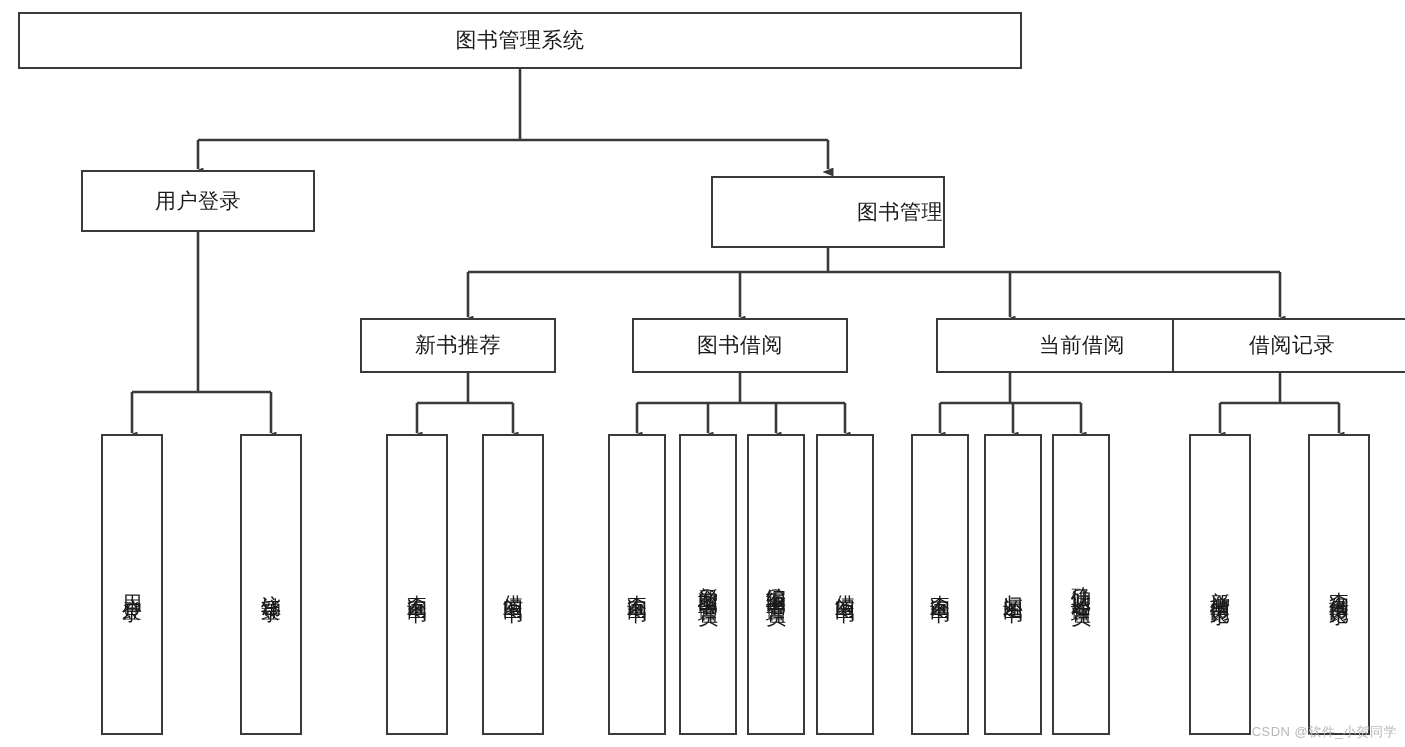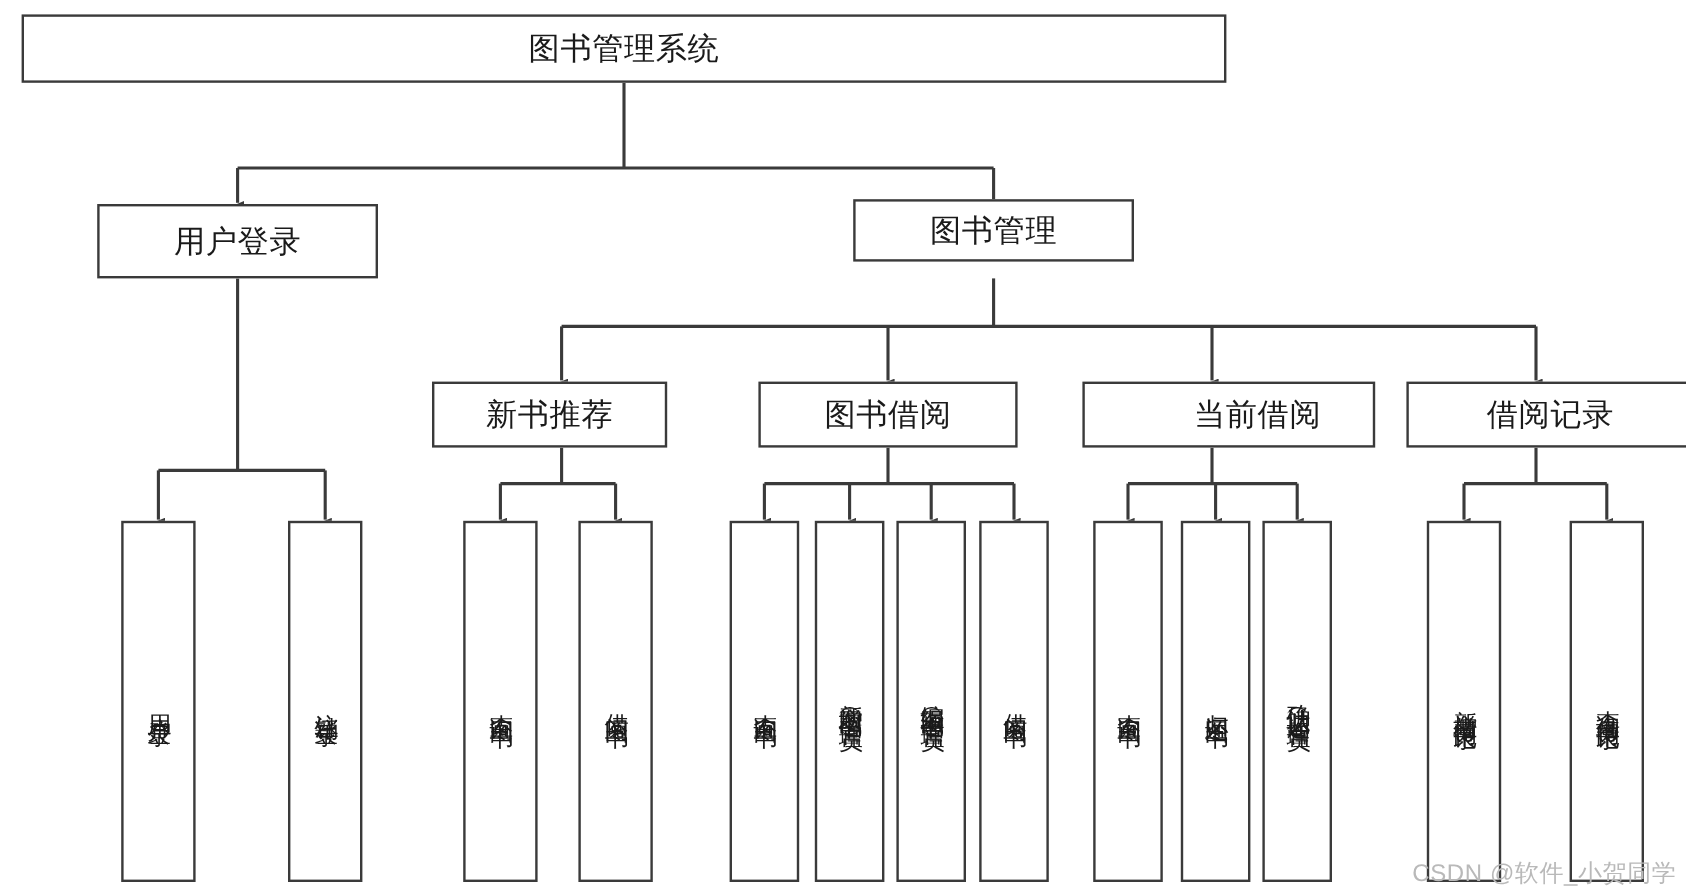--- a/index.html
+++ b/index.html
@@ -30,38 +30,38 @@
     position: absolute;
     box-sizing: border-box;
     background: #ffffff;
     border: 2px solid #3a3a3a;
     display: flex;
     align-items: center;
     justify-content: center;
     color: #1a1a1a;
   }
   .node-label {
-    font-size: 26px;
+    font-size: 21px;
     line-height: 1.25;
     letter-spacing: 0.5px;
     white-space: nowrap;
     text-align: center;
     user-select: none;
   }
   .node.vertical .node-label {
     writing-mode: vertical-rl;
     text-orientation: upright;
     letter-spacing: 3px;
     font-size: 20px;
   }
   #watermark {
     position: absolute;
     right: 8px;
     bottom: 6px;
-    font-size: 20px;
+    font-size: 13px;
     color: #b9b9b9;
     letter-spacing: 0.5px;
     user-select: none;
     white-space: nowrap;
   }
 </style>
 </head>
 <body>
 
 <div id="diagram-root">
@@ -115,21 +115,21 @@
       </div>
       <div class="node" style="left: 81px; top: 170px; width: 234px; height: 62px;">
         <span class="node-label">用户登录</span>
       </div>
       <div class="node vertical" style="left: 101px; top: 434px; width: 62px; height: 301px;">
         <span class="node-label">用户登录</span>
       </div>
       <div class="node vertical" style="left: 240px; top: 434px; width: 62px; height: 301px;">
         <span class="node-label">注销登录</span>
       </div>
-      <div class="node" style="left: 711px; top: 166px; width: 234px; height: 52px;">
+      <div class="node" style="left: 711px; top: 176px; width: 234px; height: 72px; justify-content: flex-end;">
         <span class="node-label">图书管理</span>
       </div>
       <div class="node" style="left: 360px; top: 318px; width: 196px; height: 55px;">
         <span class="node-label">新书推荐</span>
       </div>
       <div class="node vertical" style="left: 386px; top: 434px; width: 62px; height: 301px;">
         <span class="node-label">查询图书</span>
       </div>
       <div class="node vertical" style="left: 482px; top: 434px; width: 62px; height: 301px;">
         <span class="node-label">借阅图书</span>
@@ -142,21 +142,21 @@
       </div>
       <div class="node vertical" style="left: 679px; top: 434px; width: 58px; height: 301px;">
         <span class="node-label">新增图书（管理员）</span>
       </div>
       <div class="node vertical" style="left: 747px; top: 434px; width: 58px; height: 301px;">
         <span class="node-label">编辑图书（管理员）</span>
       </div>
       <div class="node vertical" style="left: 816px; top: 434px; width: 58px; height: 301px;">
         <span class="node-label">借阅图书</span>
       </div>
-      <div class="node" style="left: 902px; top: 318px; width: 244px; height: 55px; padding-left: 48px;">
+      <div class="node" style="left: 936px; top: 318px; width: 244px; height: 55px; padding-left: 48px;">
         <span class="node-label">当前借阅</span>
       </div>
       <div class="node vertical" style="left: 911px; top: 434px; width: 58px; height: 301px;">
         <span class="node-label">查询图书</span>
       </div>
       <div class="node vertical" style="left: 984px; top: 434px; width: 58px; height: 301px;">
         <span class="node-label">归还图书</span>
       </div>
       <div class="node vertical" style="left: 1052px; top: 434px; width: 58px; height: 301px;">
         <span class="node-label">确认归还（管理员）</span>

